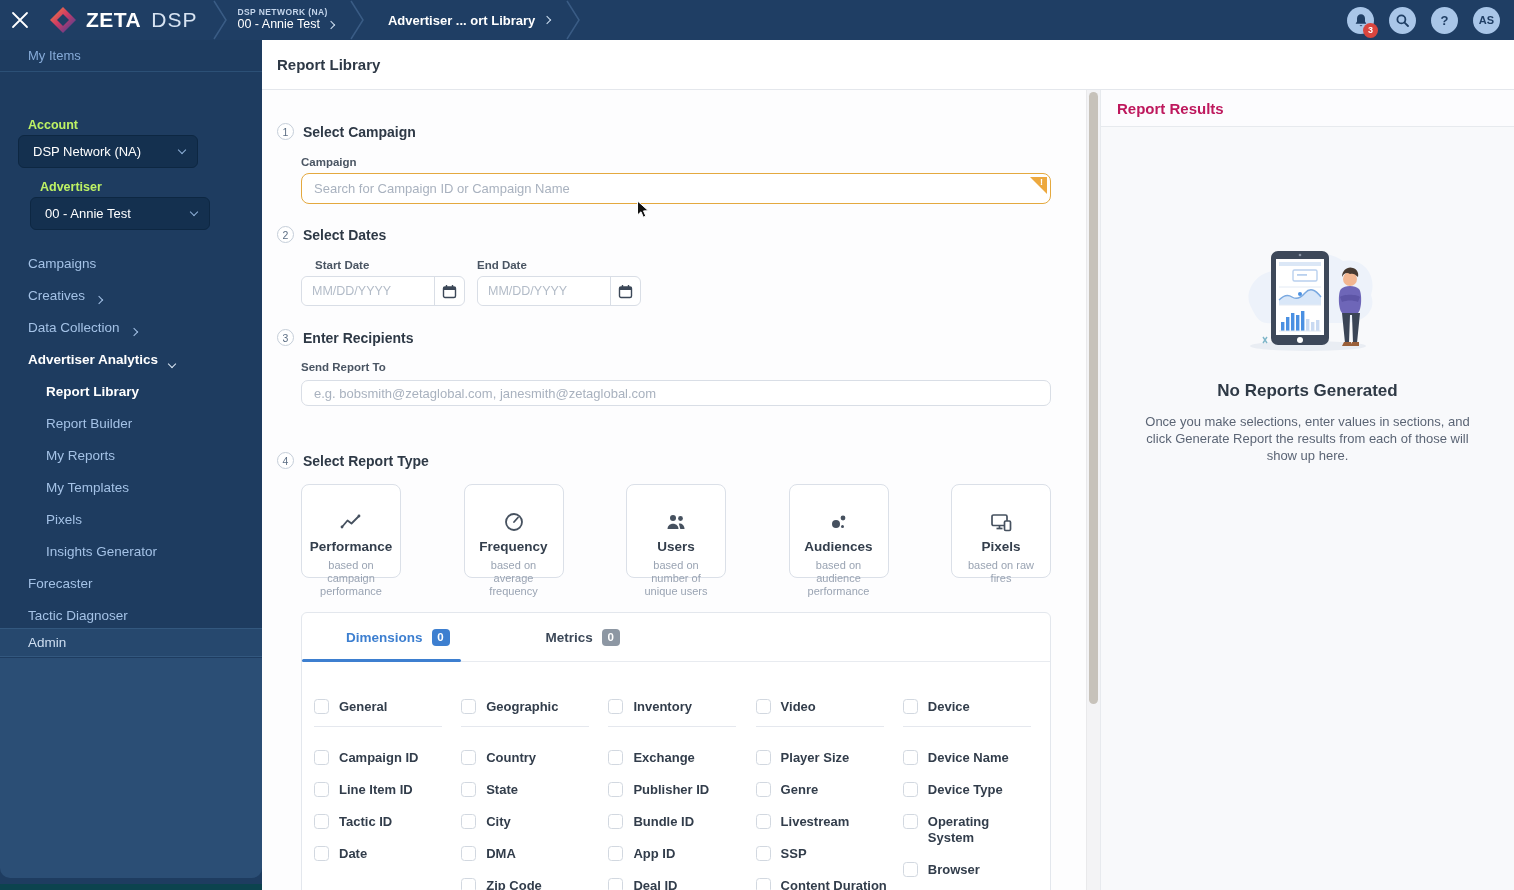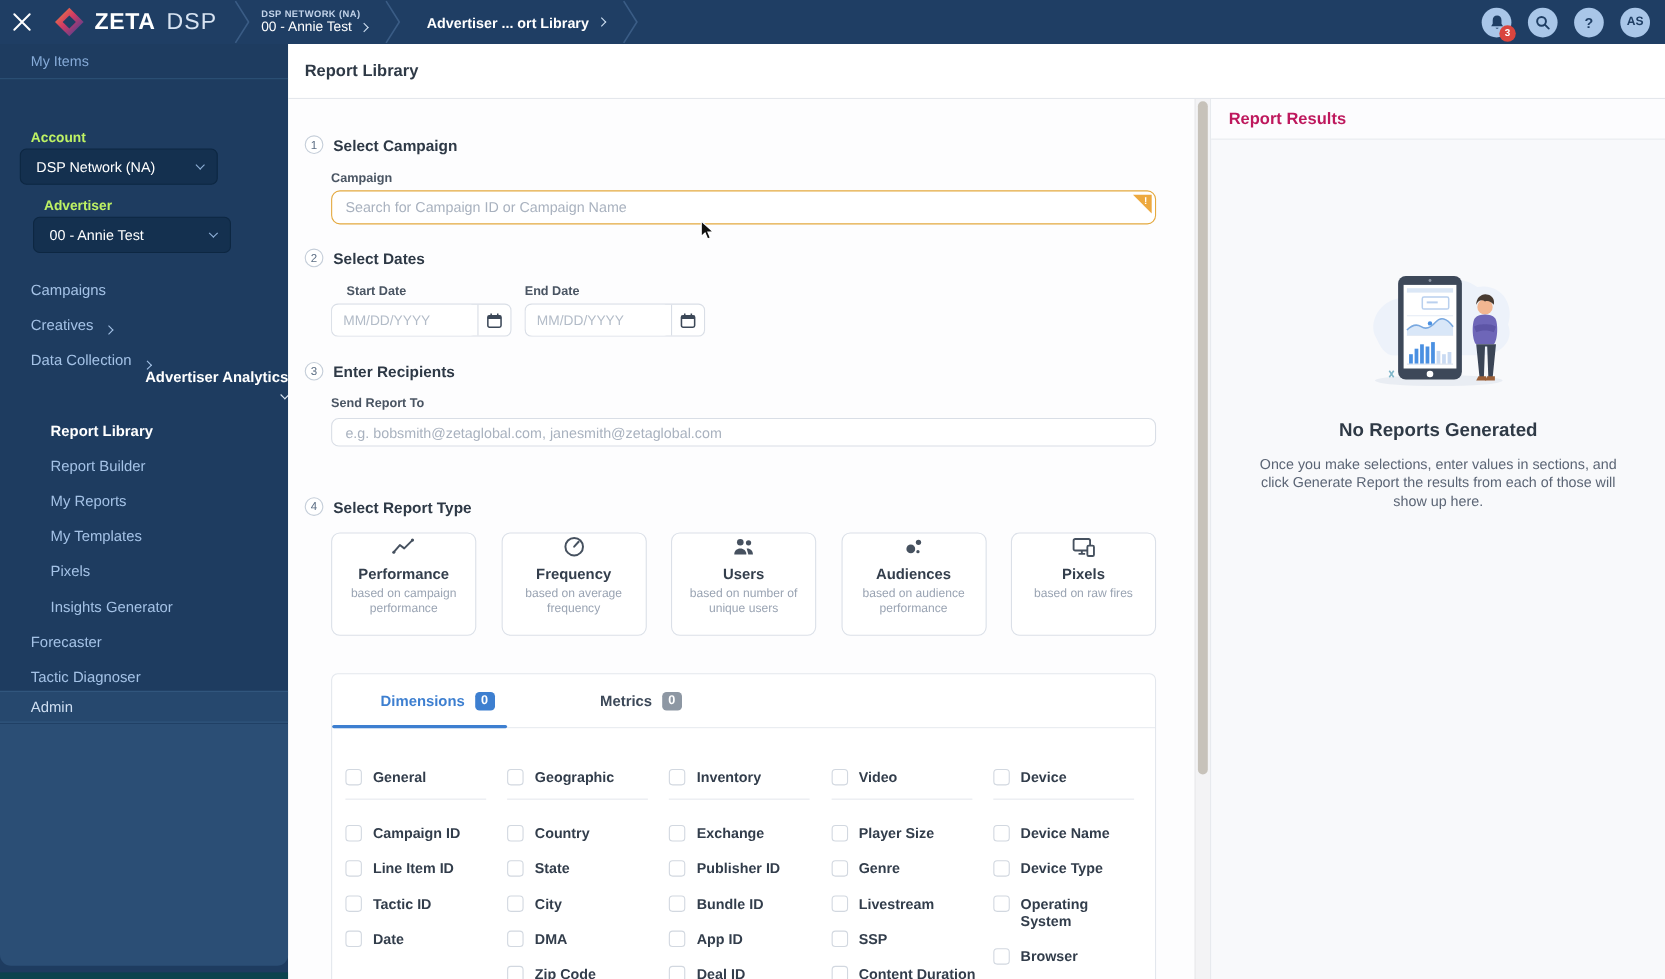--- a/index.html
+++ b/index.html
@@ -30,21 +30,21 @@
   .side-row { height:32px; display:flex; align-items:center; padding-left:28px; font-size:13px; color:#86abd8; cursor:pointer; }
   .side-row.first { border-bottom:1px solid #2c5076; }
   .side-row.active-section { background:#26486e; border-top:1px solid #33587f; border-bottom:1px solid #33587f; color:#f2f6fb; font-size:13.5px; height:33px; }
   .side-label { color:#bef264; font-size:12.5px; font-weight:700; }
   .side-select { background:#14304f; border:1px solid #0d2742; border-radius:6px; height:33px; display:flex; align-items:center; justify-content:space-between; padding:0 12px 0 14px; color:#fff; font-size:13px; cursor:pointer; }
   .side-select .chev { border-color:#8fb0d8; transform:rotate(45deg); margin-top:-3px; }
   .nav-list { position:absolute; left:0; top:199px; width:262px; }
   .nav-item { height:32px; display:flex; align-items:flex-end; gap:9px; padding-left:28px; font-size:13.5px; color:#a4c2e6; cursor:pointer; }
   .nav-item .chev { border-color:#a4c2e6; transform:rotate(-45deg); margin-left:2px; }
   .nav-item .chev.down { transform:rotate(45deg); margin-top:-3px; border-color:#dce7f4; }
-  .nav-item.expanded { color:#fff; font-weight:700;flex-direction:column; }
+  .nav-item.expanded { color:#fff; font-weight:700; }
   .nav-item.child { padding-left:46px; }
   .nav-item.child.active { color:#fff; font-weight:700; }
   .admin-row { position:absolute; left:0; top:588px; width:262px; height:29px; background:#26486e; border-top:1px solid #33587f; border-bottom:1px solid #33587f; display:flex; align-items:center; padding-left:28px; font-size:13.5px; color:#cfdff2; cursor:pointer; }
   .admin-panel { position:absolute; left:0; top:618px; width:262px; height:220px; background:#2b4e75; border-radius:0 0 10px 10px; }
   .side-bottom-strip { position:absolute; left:0; bottom:0; width:262px; height:6px; background:#0c434e; }
 
   
   .titlebar { position:absolute; left:262px; top:40px; width:1252px; height:50px; background:#fff; border-bottom:1px solid #e4e7ec; display:flex; align-items:center; padding-left:15px; }
   .titlebar h1 { font-size:15px; font-weight:700; color:#2e3946; }
 
@@ -60,21 +60,21 @@
   .campaign-wrap input { position:absolute; left:0; top:0; width:100%; height:100%; border:1px solid #e4a93f; border-radius:8px; font-size:13px; padding:0 12px; outline:none; font-family:"Liberation Sans",sans-serif; }
   .campaign-wrap input::placeholder { color:#a9b2bf; }
   .warn-corner { position:absolute; right:4px; top:4px; width:0; height:0; border-top:17px solid #eda93f; border-left:17px solid transparent; }
   .warn-corner span { position:absolute; left:-7px; top:-17px; color:#fff; font-size:9px; font-weight:700; }
   .date-wrap { position:absolute; width:164px; height:30px; border:1px solid #d9dee6; border-radius:6px; background:#fff; display:flex; }
   .date-wrap input { flex:1; min-width:0; border:none; outline:none; font-size:12.5px; padding:0 10px; color:#333; border-radius:6px; font-family:"Liberation Sans",sans-serif; }
   .date-wrap input::placeholder { color:#b3bcc8; }
   .date-cal { width:30px; border-left:1px solid #d9dee6; display:flex; align-items:center; justify-content:center; cursor:pointer; }
 
   .cards { position:absolute; left:39px; top:394px; width:750px; display:flex; justify-content:space-between; }
-  .card { width:132px; height:94px; border:1px solid #dbe0e8; border-radius:8px; background:#fff; text-align:center; padding-top:1px; cursor:pointer; }
+  .card { width:100px; height:94px; border:1px solid #dbe0e8; border-radius:8px; background:#fff; text-align:center; padding-top:26px; cursor:pointer; }
   .card-icon { height:22px; display:flex; align-items:center; justify-content:center; }
   .card-title { font-size:13.5px; font-weight:700; color:#333e4c; margin-top:6px; }
   .card-desc { font-size:11px; color:#9aa4b3; line-height:13px; margin-top:5px; padding:0 8px; }
 
   .tabs-panel { position:absolute; left:39px; top:522px; width:750px; height:310px; border:1px solid #e3e7ed; border-radius:6px 6px 0 0; background:#fff; }
   .tab-row { position:relative; height:49px; border-bottom:1px solid #e8ebf0; display:flex; }
   .tab { display:flex; align-items:center; gap:9px; cursor:pointer; font-size:13.5px; font-weight:700; }
   .tab.dim { margin-left:44px; color:#3d7fd0; }
   .tab.met { margin-left:96px; color:#3c4858; }
   .badge { min-width:18px; height:17px; border-radius:4px; font-size:11.5px; font-weight:700; color:#fff; display:inline-flex; align-items:center; justify-content:center; padding:0 4px; }

